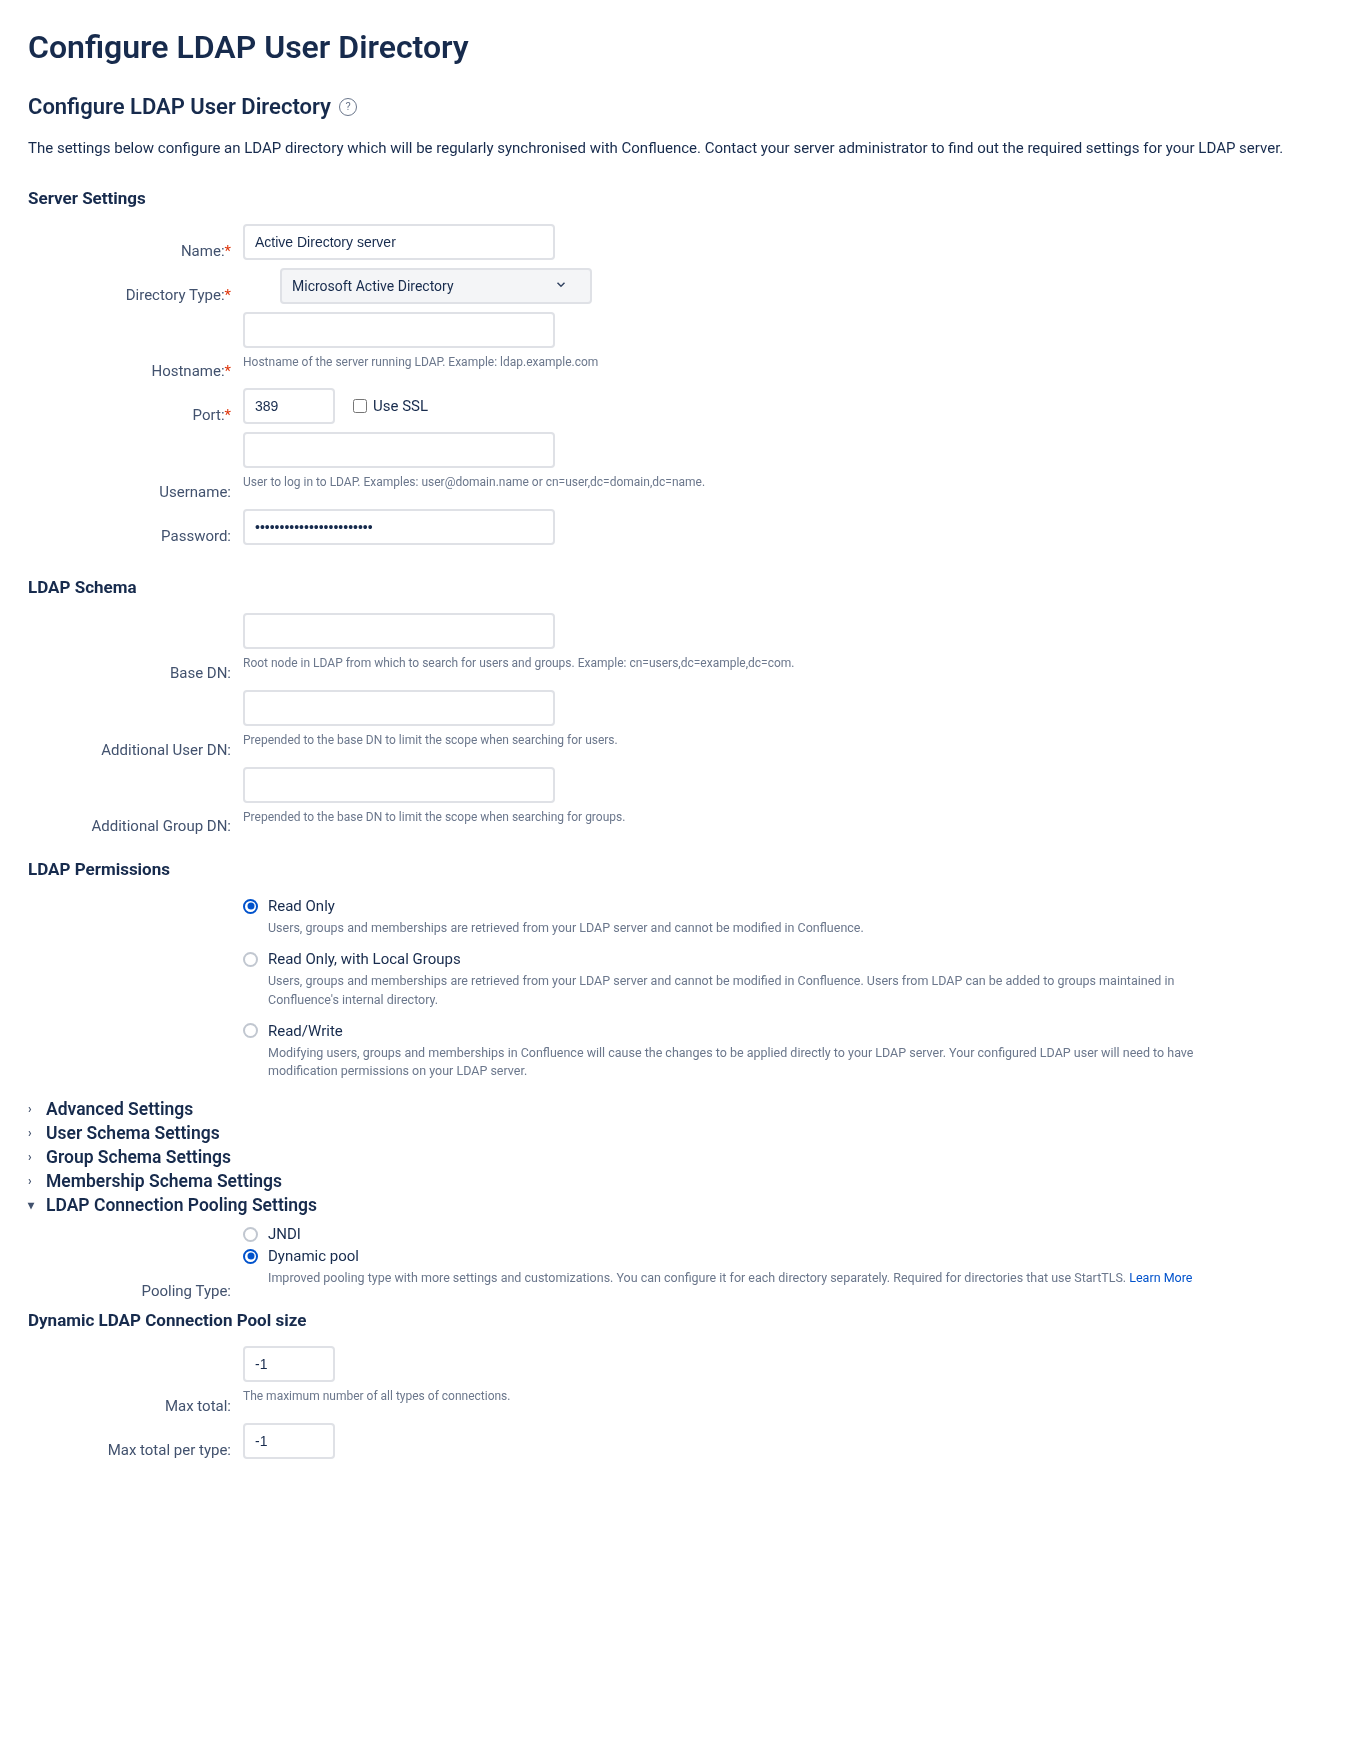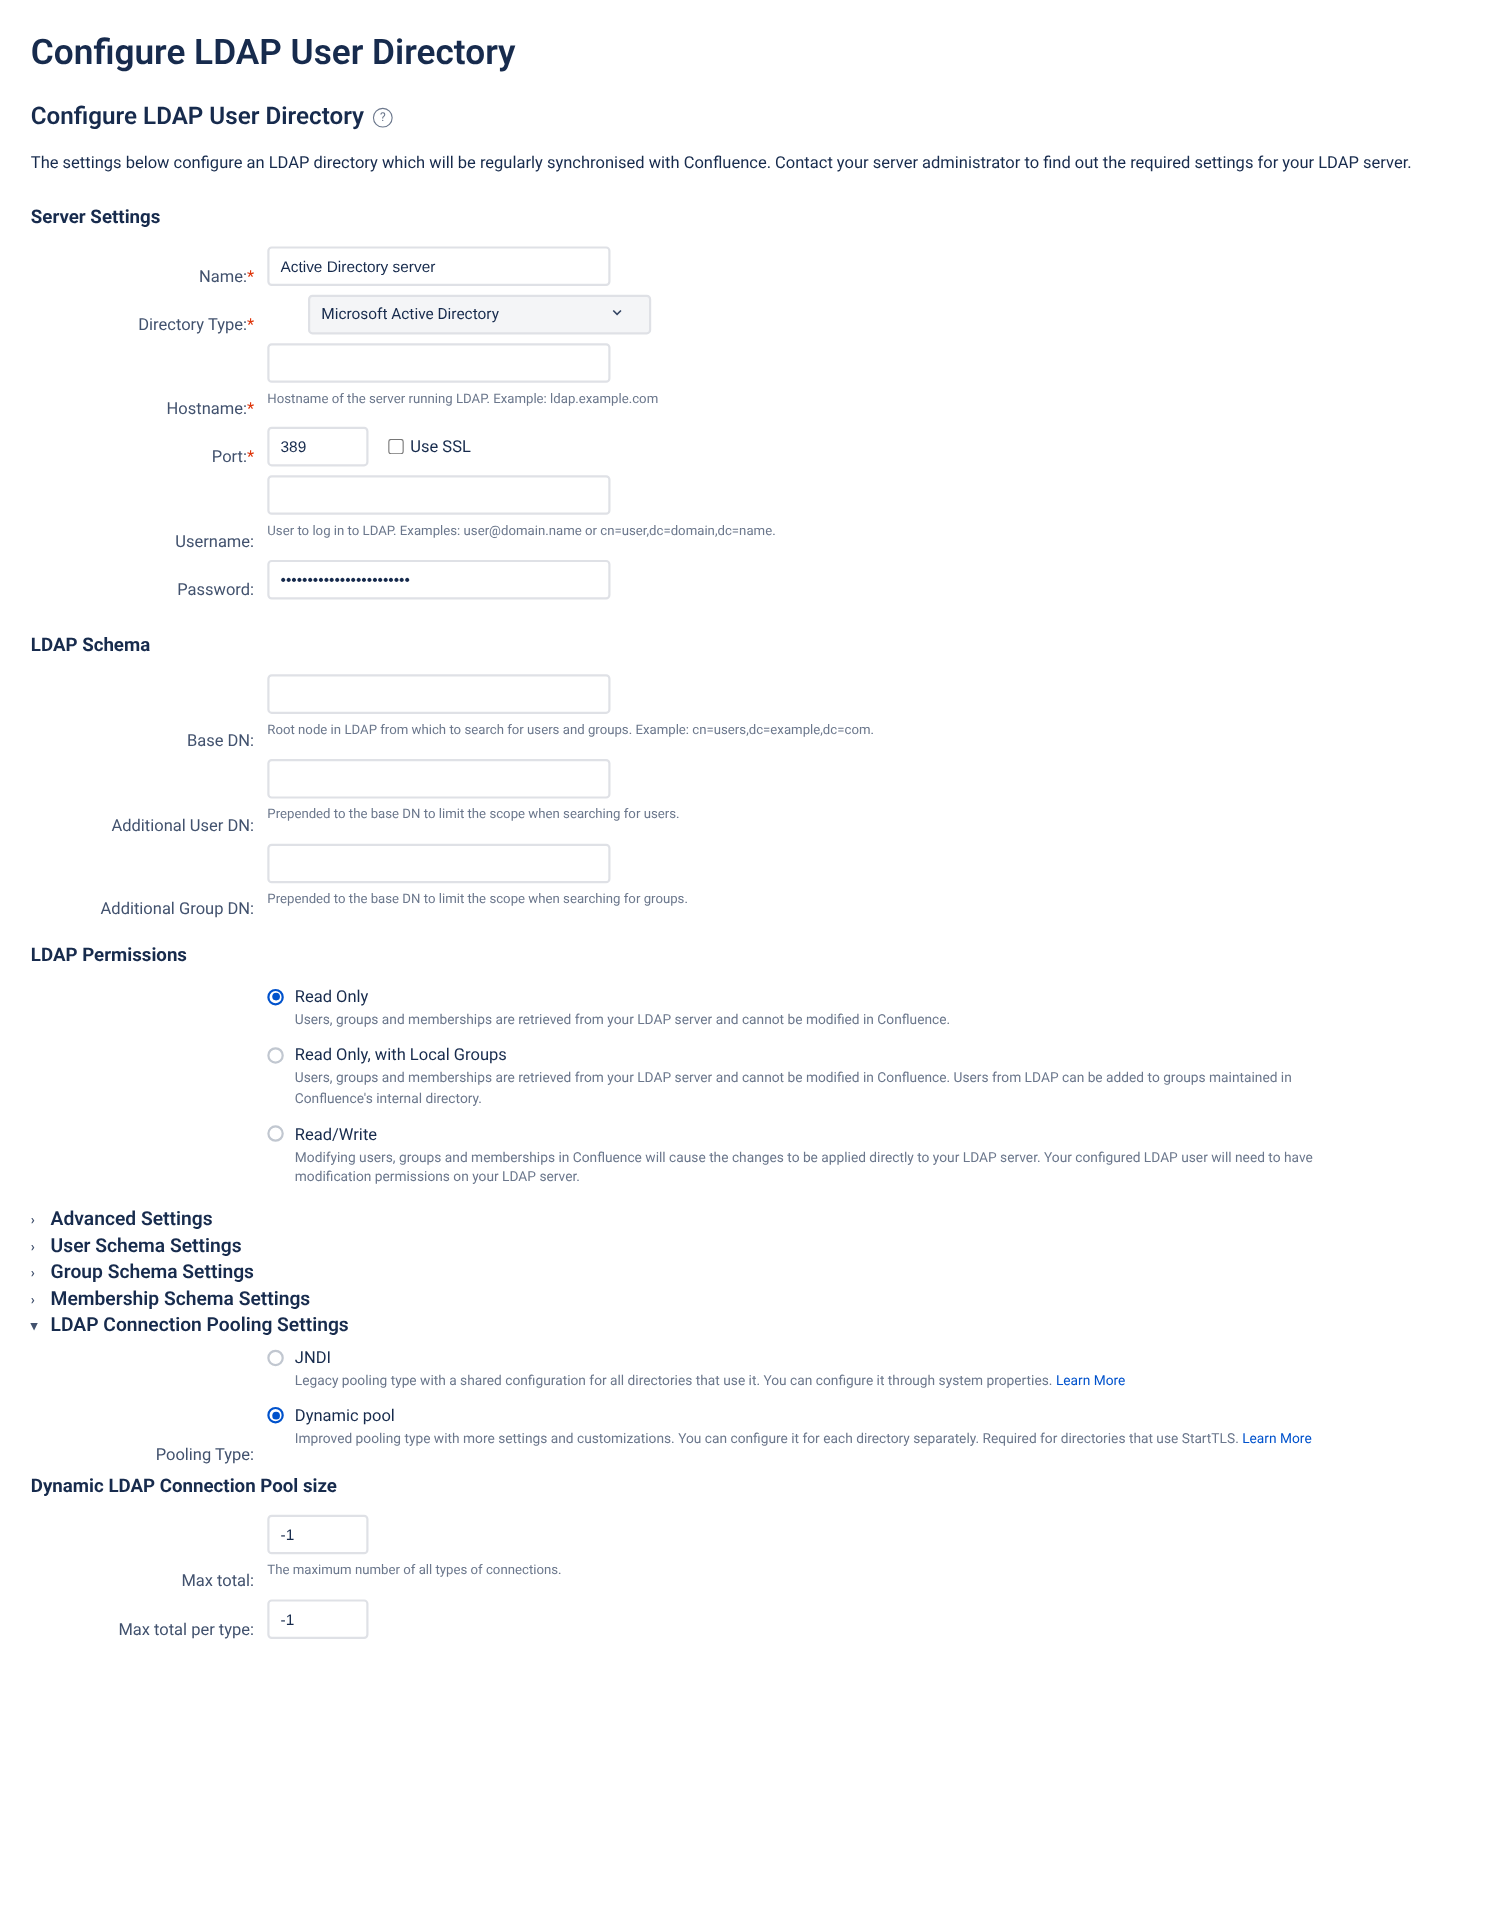--- a/index.html
+++ b/index.html
@@ -319,21 +319,20 @@
   </div>
 
 <div class="form-row" style="margin-top:6px">
   <div class="form-label">Pooling Type:</div>
   <div class="form-field radio-group" id="pooling-radios">
       <div class="radio-item">
     <div class="radio-header">
       <input type="radio" name="pool" style="">
       <label>JNDI</label>
     </div>
-    <div class="radio-desc">Legacy pooling type with a shared configuration for all directories that use it. You can configure it through system properties. <span class="link">Learn More</span></div>
       </div>
       <div class="radio-item">
     <div class="radio-header">
       <input type="radio" name="pool" checked="" style="">
       <label>Dynamic pool</label>
     </div>
     <div class="radio-desc">Improved pooling type with more settings and customizations. You can configure it for each directory separately. Required for directories that use StartTLS. <span class="link">Learn More</span></div>
       </div>
     </div>
 </div>

